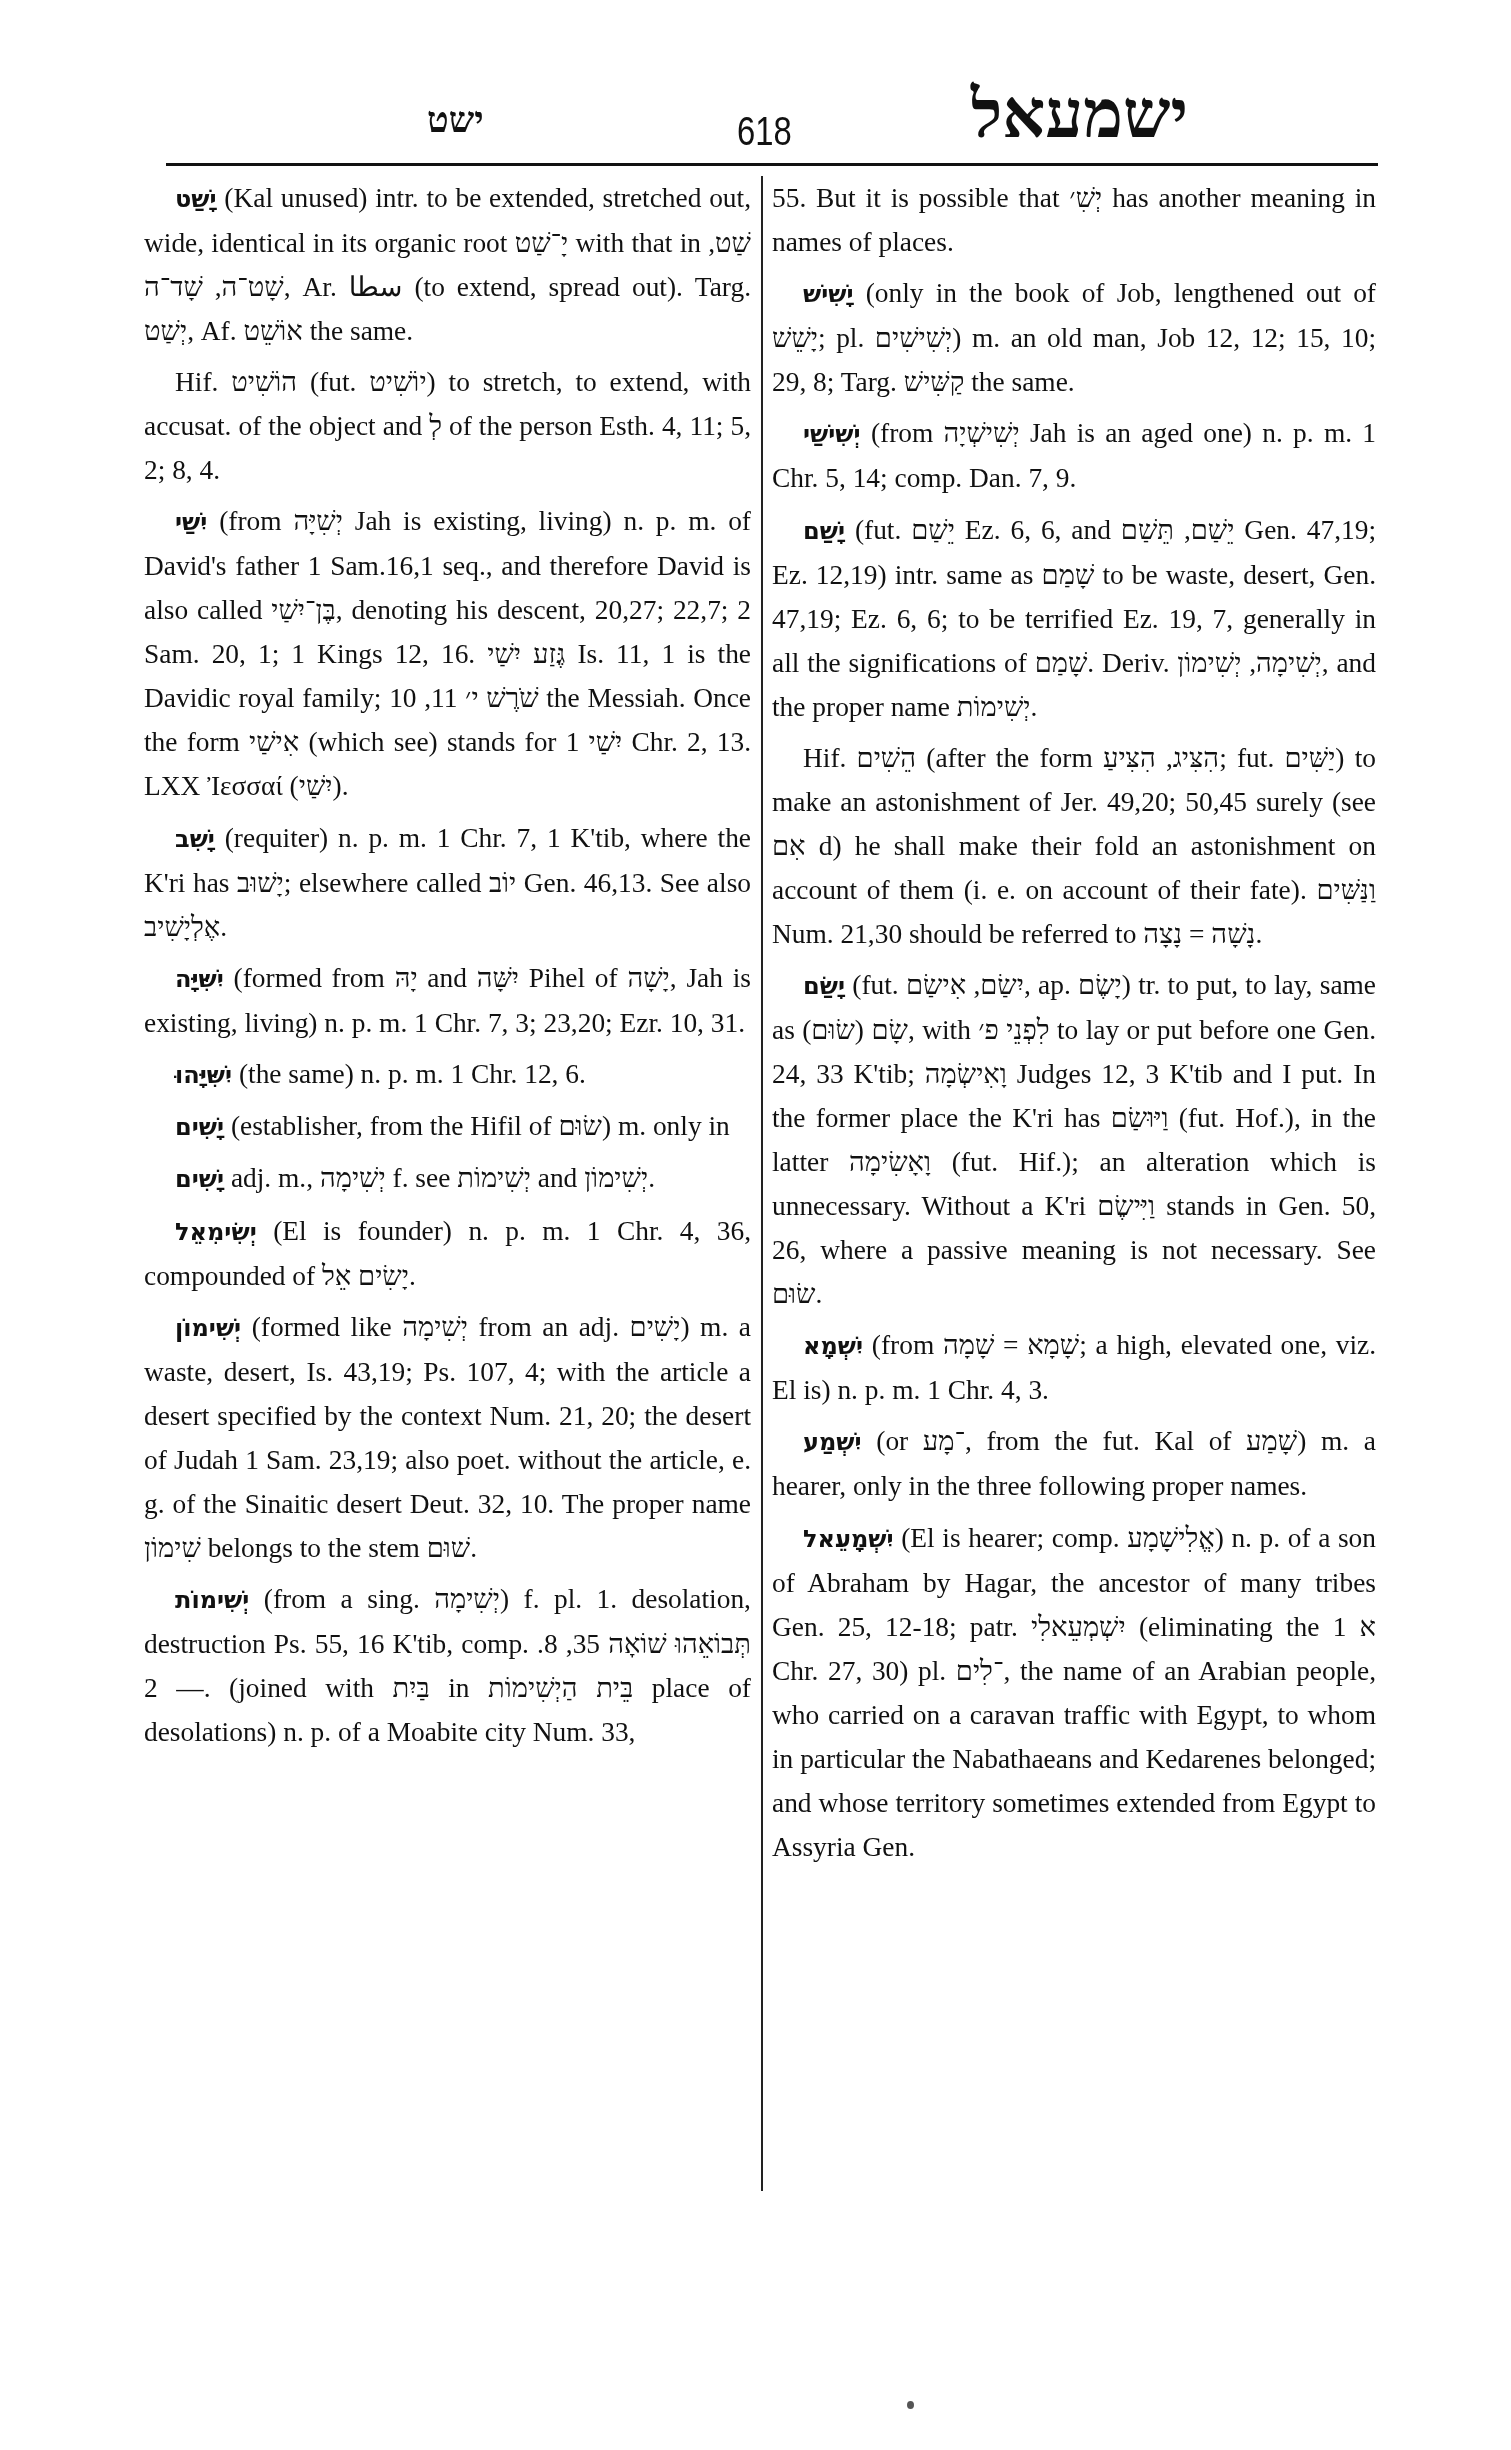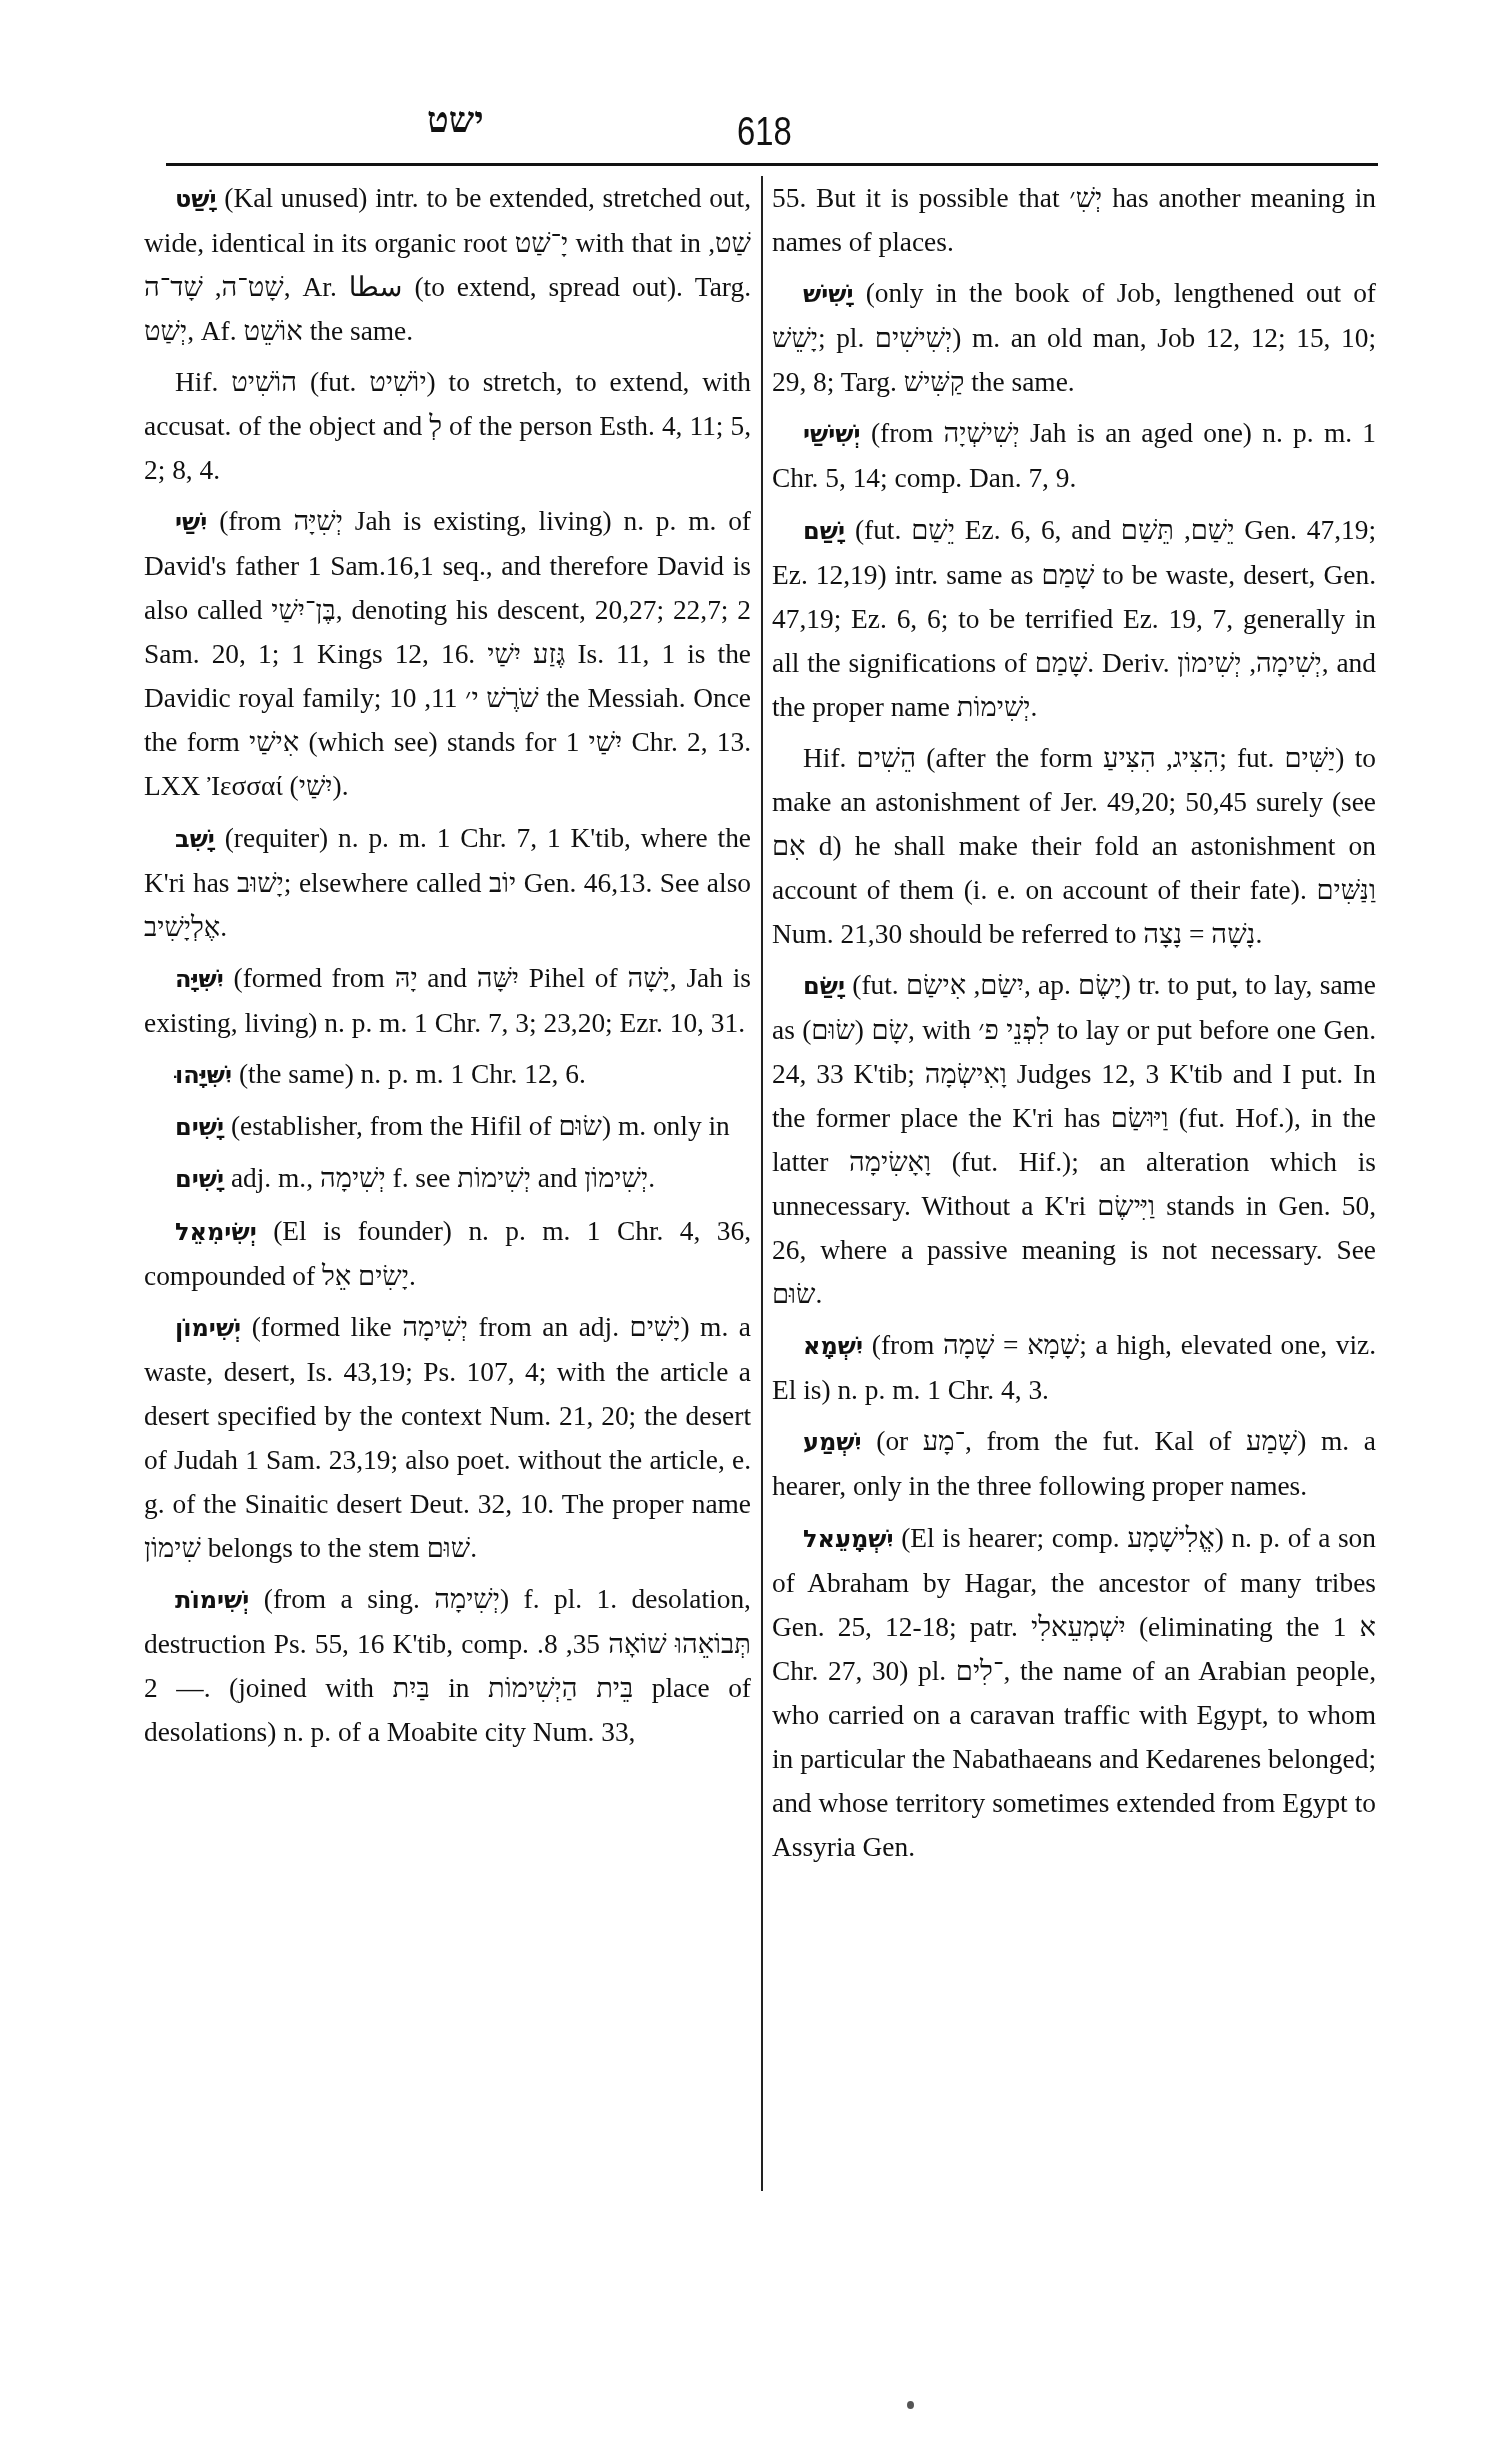--- a/index.html
+++ b/index.html
@@ -22,20 +22,21 @@
   .hw-big { font-weight: bold; font-size: 43px; }
   .he { font-family: "DejaVu Sans", sans-serif; font-size: 24px; }
   .mark { position: absolute; left: 907px; top: 2401px; width: 7.2px; height: 8px; border-radius: 50%; background: #555; }
 </style>
 </head>
 <body>
 
 <div class="header">
   <span class="hdr-left">ישט</span>
   <span class="hdr-num">618</span>
+  <span class="hdr-right">ישמעאל</span>
 </div>
 <div class="rule"></div>
 
 <div class="col col-left">
   <div class="entry"><span class="hw-big he">יָשַׁט</span> <span>(Kal unused) intr. to be extended, stretched out, wide, identical in its organic root יָ־שַׁט with that in שַׁט, שָׁט־ה, שָׁד־ה, Ar. سطا (to extend, spread out). Targ. יְשַׁט, Af. אוֹשֵׁט the same.</span></div>
   <div class="entry"><span>Hif. הוֹשִׁיט (fut. יוֹשִׁיט) to stretch, to extend, with accusat. of the object and לְ of the person Esth. 4, 11; 5, 2; 8, 4.</span></div>
   <div class="entry"><span class="hw he">יִשַׁי</span> <span>(from יְשִׁיָּה Jah is existing, living) n. p. m. of David's father 1 Sam.16,1 seq., and therefore David is also called בֶּן־יִשַׁי, denoting his descent, 20,27; 22,7; 2 Sam. 20, 1; 1 Kings 12, 16. גֶּזַע יִשַׁי Is. 11, 1 is the Davidic royal family; שֹׁרֶשׁ י׳ 11, 10 the Messiah. Once the form אִישַׁי (which see) stands for יִשַׁי 1 Chr. 2, 13. LXX Ἰεσσαί (יִשַׁי).</span></div>
   <div class="entry"><span class="hw he">יָשִׁב</span> <span>(requiter) n. p. m. 1 Chr. 7, 1 K'tib, where the K'ri has יָשׁוּב; elsewhere called יוֹב Gen. 46,13. See also אֶלְיָשִׁיב.</span></div>
   <div class="entry"><span class="hw he">יִשִּׁיָּה</span> <span>(formed from יָהּ and יִשָּׁה Pihel of יָשָׁה, Jah is existing, living) n. p. m. 1 Chr. 7, 3; 23,20; Ezr. 10, 31.</span></div>
   <div class="entry"><span class="hw he">יִשִּׁיָּהוּ</span> <span>(the same) n. p. m. 1 Chr. 12, 6.</span></div>

